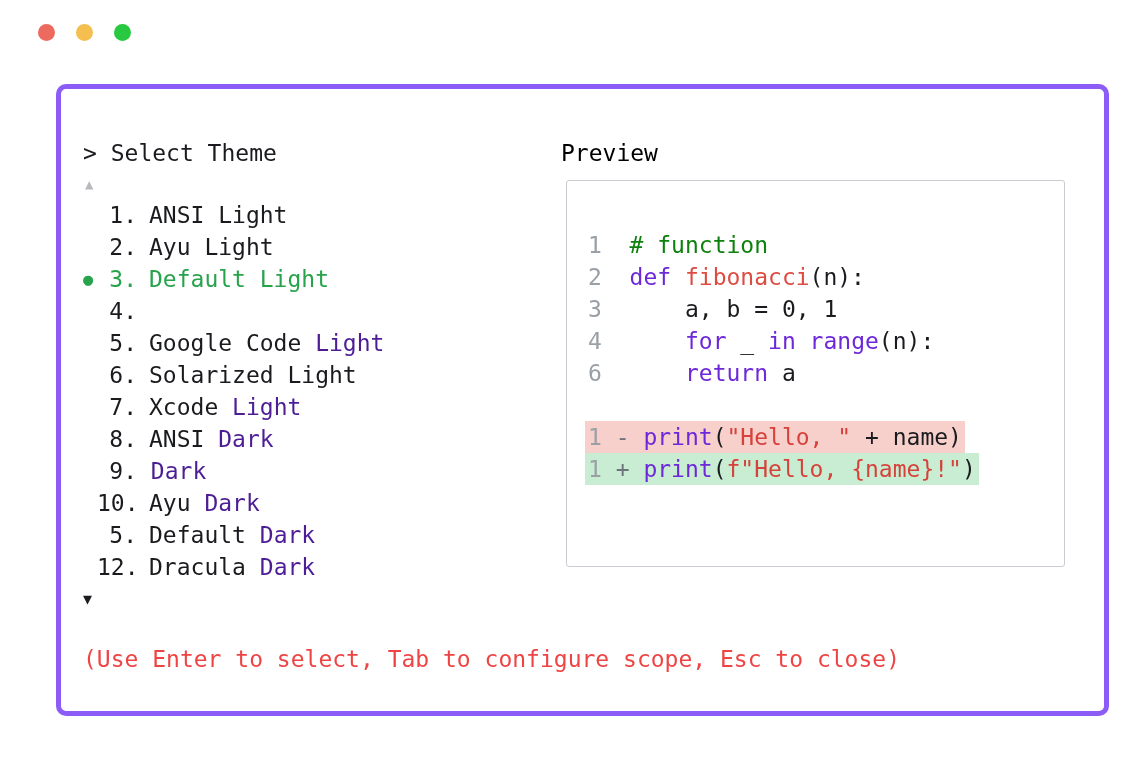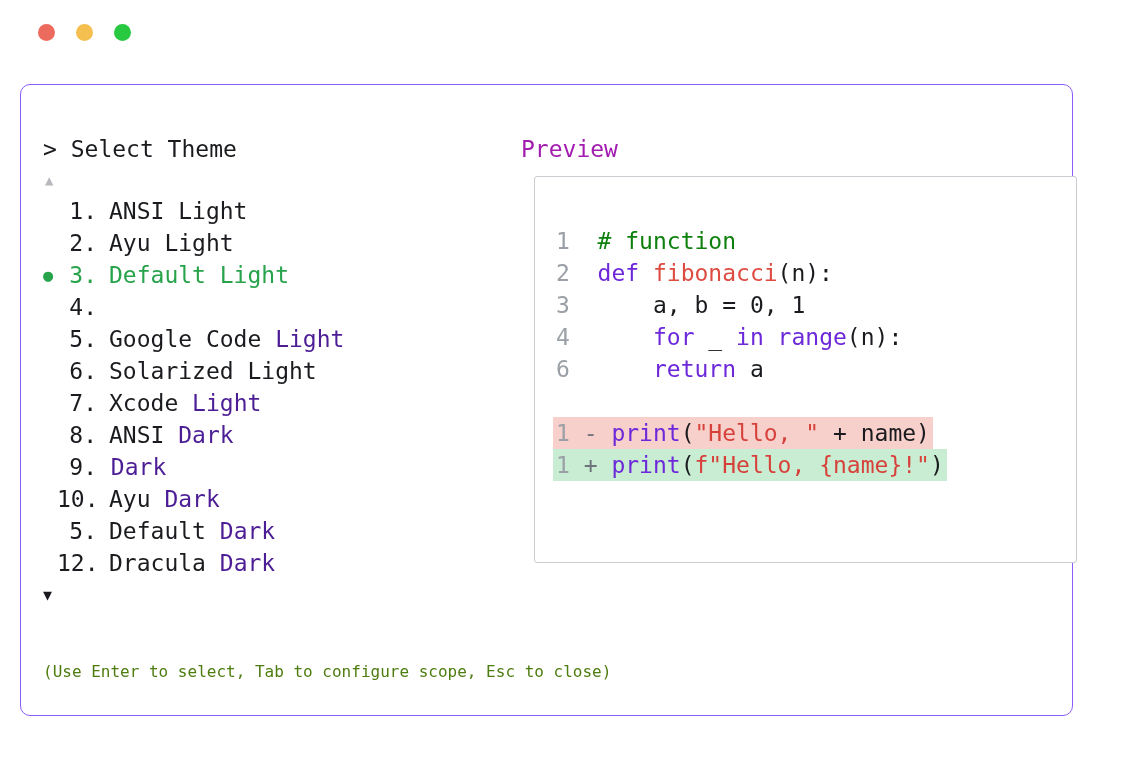--- a/index.html
+++ b/index.html
@@ -13,50 +13,50 @@
 
   
   .traffic-lights { position: absolute; top: 24px; left: 38px; display: flex; gap: 21px; }
   .light { width: 17px; height: 17px; border-radius: 50%; display: inline-block; }
   .light.red    { background: #ec6a5e; }
   .light.yellow { background: #f4bf4f; }
   .light.green  { background: #28c840; }
 
   
   .dialog {
-    position: absolute; left: 20px; top: 84px;
+    position: absolute; left: 56px; top: 84px;
     width: 1053px; height: 632px;
-    border: 1px solid #8b5cf6; border-radius: 10px;
+    border: 5px solid #8b5cf6; border-radius: 10px;
     background: #fff;
     padding: 48px 22px 0 22px;
   }
   .columns { display: flex; }
   .left-col  { width: 478px; flex: none; }
   .right-col { flex: 1; }
 
   .prompt { height: 32px; line-height: 32px; font-size: 23px; color: #1a1b1e; }
 
   .scroll-up   { height: 30px; line-height: 30px; font-size: 14px; color: #b7b9be; padding-left: 2px; }
   .scroll-down { height: 32px; line-height: 32px; font-size: 15px; color: #1a1b1e; }
 
   .theme-row { height: 32px; line-height: 32px; font-size: 23px; color: #1a1b1e; display: flex; cursor: pointer; }
   .bullet { width: 14px; flex: none; font-size: 17px; color: #27a34b; line-height: 32px; }
   .num    { width: 40px; flex: none; text-align: right; }
   .name   { margin-left: 12px; white-space: pre; }
   .dim    { color: #4c1d95; white-space: pre; }
   .theme-row.selected .num,
   .theme-row.selected .name { color: #27a34b; }
 
-  .hint { margin-top: 45px; height: 32px; line-height: 32px; font-size: 16px; color: #4d7c0f; white-space: pre; }
+  .hint { margin-top: 28px; height: 32px; line-height: 32px; font-size: 23px; color: #ef4444; white-space: pre; }
 
   
-  .preview-title { height: 32px; line-height: 32px; font-size: 23px; color: #a21caf; }
+  .preview-title { height: 32px; line-height: 32px; font-size: 23px; color: #000000; }
   .preview-box {
-    margin-top: 11px; margin-left: 13px;
-    width: 543px; height: 387px;
+    margin-top: 11px; margin-left: 5px;
+    width: 499px; height: 387px;
     border: 1px solid #c9ccd1; border-radius: 3px;
     padding: 48px 12px 0 21px;
     background: #fff; overflow: hidden;
   }
   .code-line { height: 32px; line-height: 32px; font-size: 23px; white-space: pre; color: #1a1b1e; }
   .line-inner { display: inline-block; padding: 0 3px; margin-left: -3px; }
   .line-inner.removed { background: #f7cfcb; }
   .line-inner.added   { background: #c9edd2; }
   .lnum { color: #9aa0a6; }
   .sign { color: #6e747c; }

